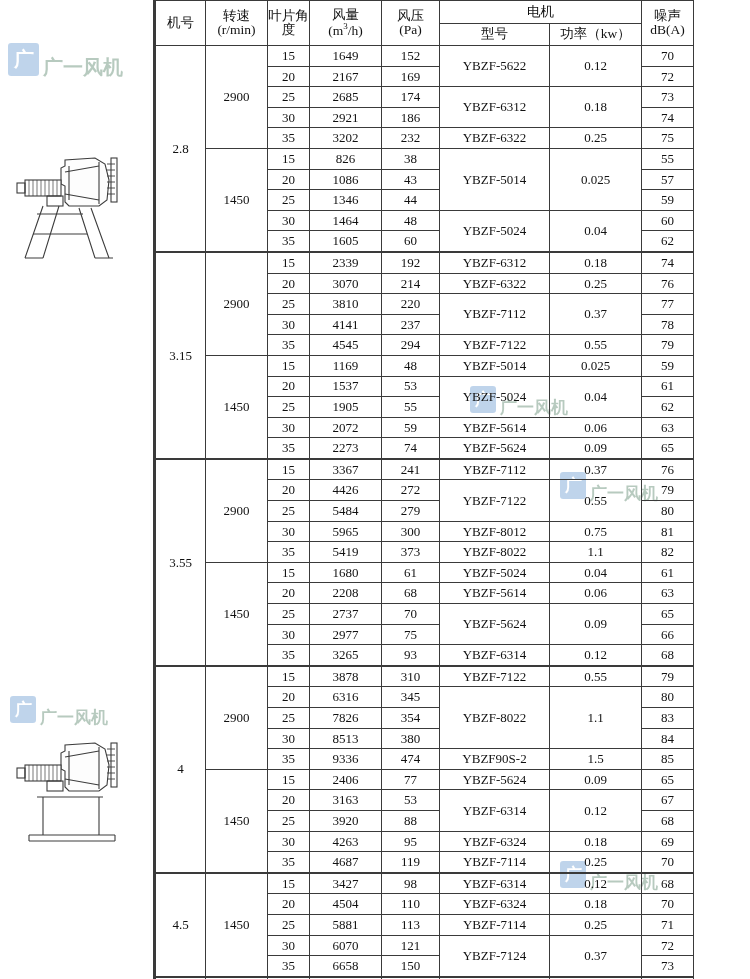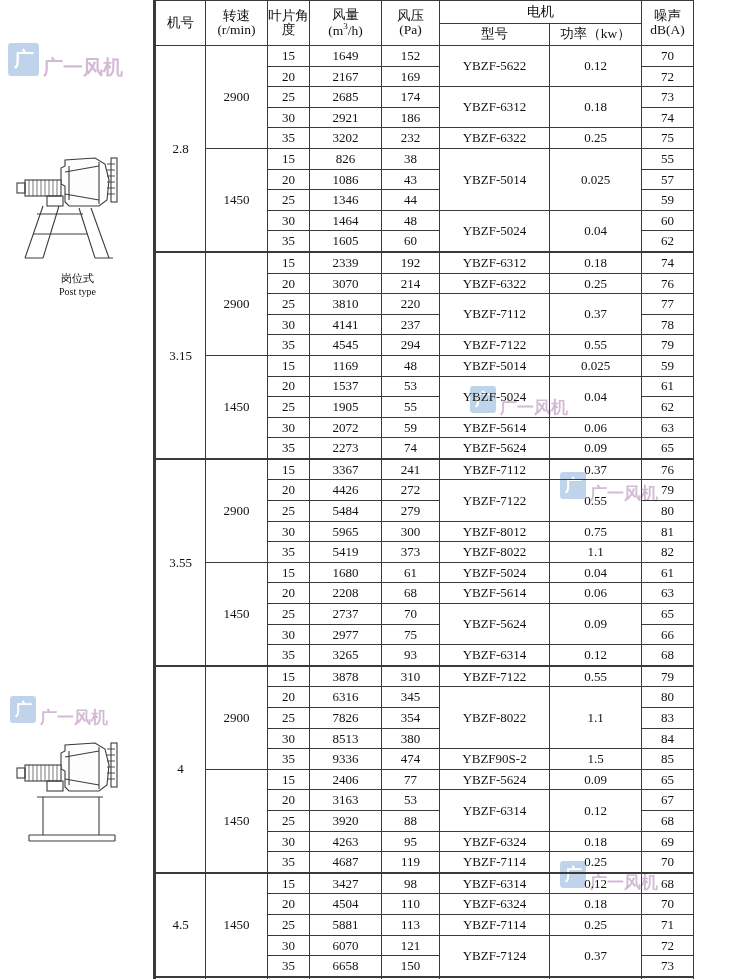--- a/index.html
+++ b/index.html
@@ -57,21 +57,21 @@
 
   
   .wm{position:absolute;pointer-events:none;opacity:.30;}
   .wm .blk{
     display:inline-block;background:#2e74c0;color:#fff;font-weight:bold;
     font-family:"Liberation Sans",sans-serif;
     border-radius:3px;
     letter-spacing:-1px;
   }
   .wm .txt{
-    color:#701a75;font-weight:bold;font-family:"Liberation Sans",sans-serif;
+    color:#14532d;font-weight:bold;font-family:"Liberation Sans",sans-serif;
     margin-left:4px;
     margin-top:16px;
   }
   .wmrow{display:flex;align-items:center;}
   .wm-small .blk{font-size:17px;padding:2px 5px;}
   .wm-small .txt{font-size:17px;}
   .wm-mid .blk{font-size:20px;padding:3px 6px;}
   .wm-mid .txt{font-size:20px;}
 
   
@@ -102,24 +102,20 @@
             <path d="M26 30 L26 46 M30 30 L30 46 M34 30 L34 46 M38 30 L38 46 M42 30 L42 46 M46 30 L46 46 M50 30 L50 46 M54 30 L54 46" stroke-width="0.7"></path>
             <rect x="14" y="33" width="8" height="10"></rect>
             <rect x="44" y="46" width="16" height="10"></rect>
 
             <path d="M40 56 L22 108 M56 56 L40 108 M76 58 L92 108 M88 58 L106 108"></path>
             <path d="M30 84 L84 84"></path>
             <path d="M22 108 L40 108 M92 108 L110 108"></path>
             <path d="M34 64 L80 64"></path>
           </g>
         </svg>
-      </div>
-      <div class="cap">
-        <div>岗位式</div>
-        <div class="en">Post type</div>
       </div>
     </div>
 
     <div class="fig" style="top:735px;">
       <div class="figbox">
         <svg width="150" height="120" viewBox="0 0 150 120">
           <g stroke="#3c3c3c" fill="none" stroke-width="1.1">
             <path d="M62 10 L62 16 L58 18 L58 34 L62 36 L62 52 L66 56 L96 56 L104 50 L106 30 L102 14 L92 8 Z" fill="#fdfdfd"></path>
             <path d="M66 16 L66 50"></path>
             <path d="M96 12 L96 54"></path>

